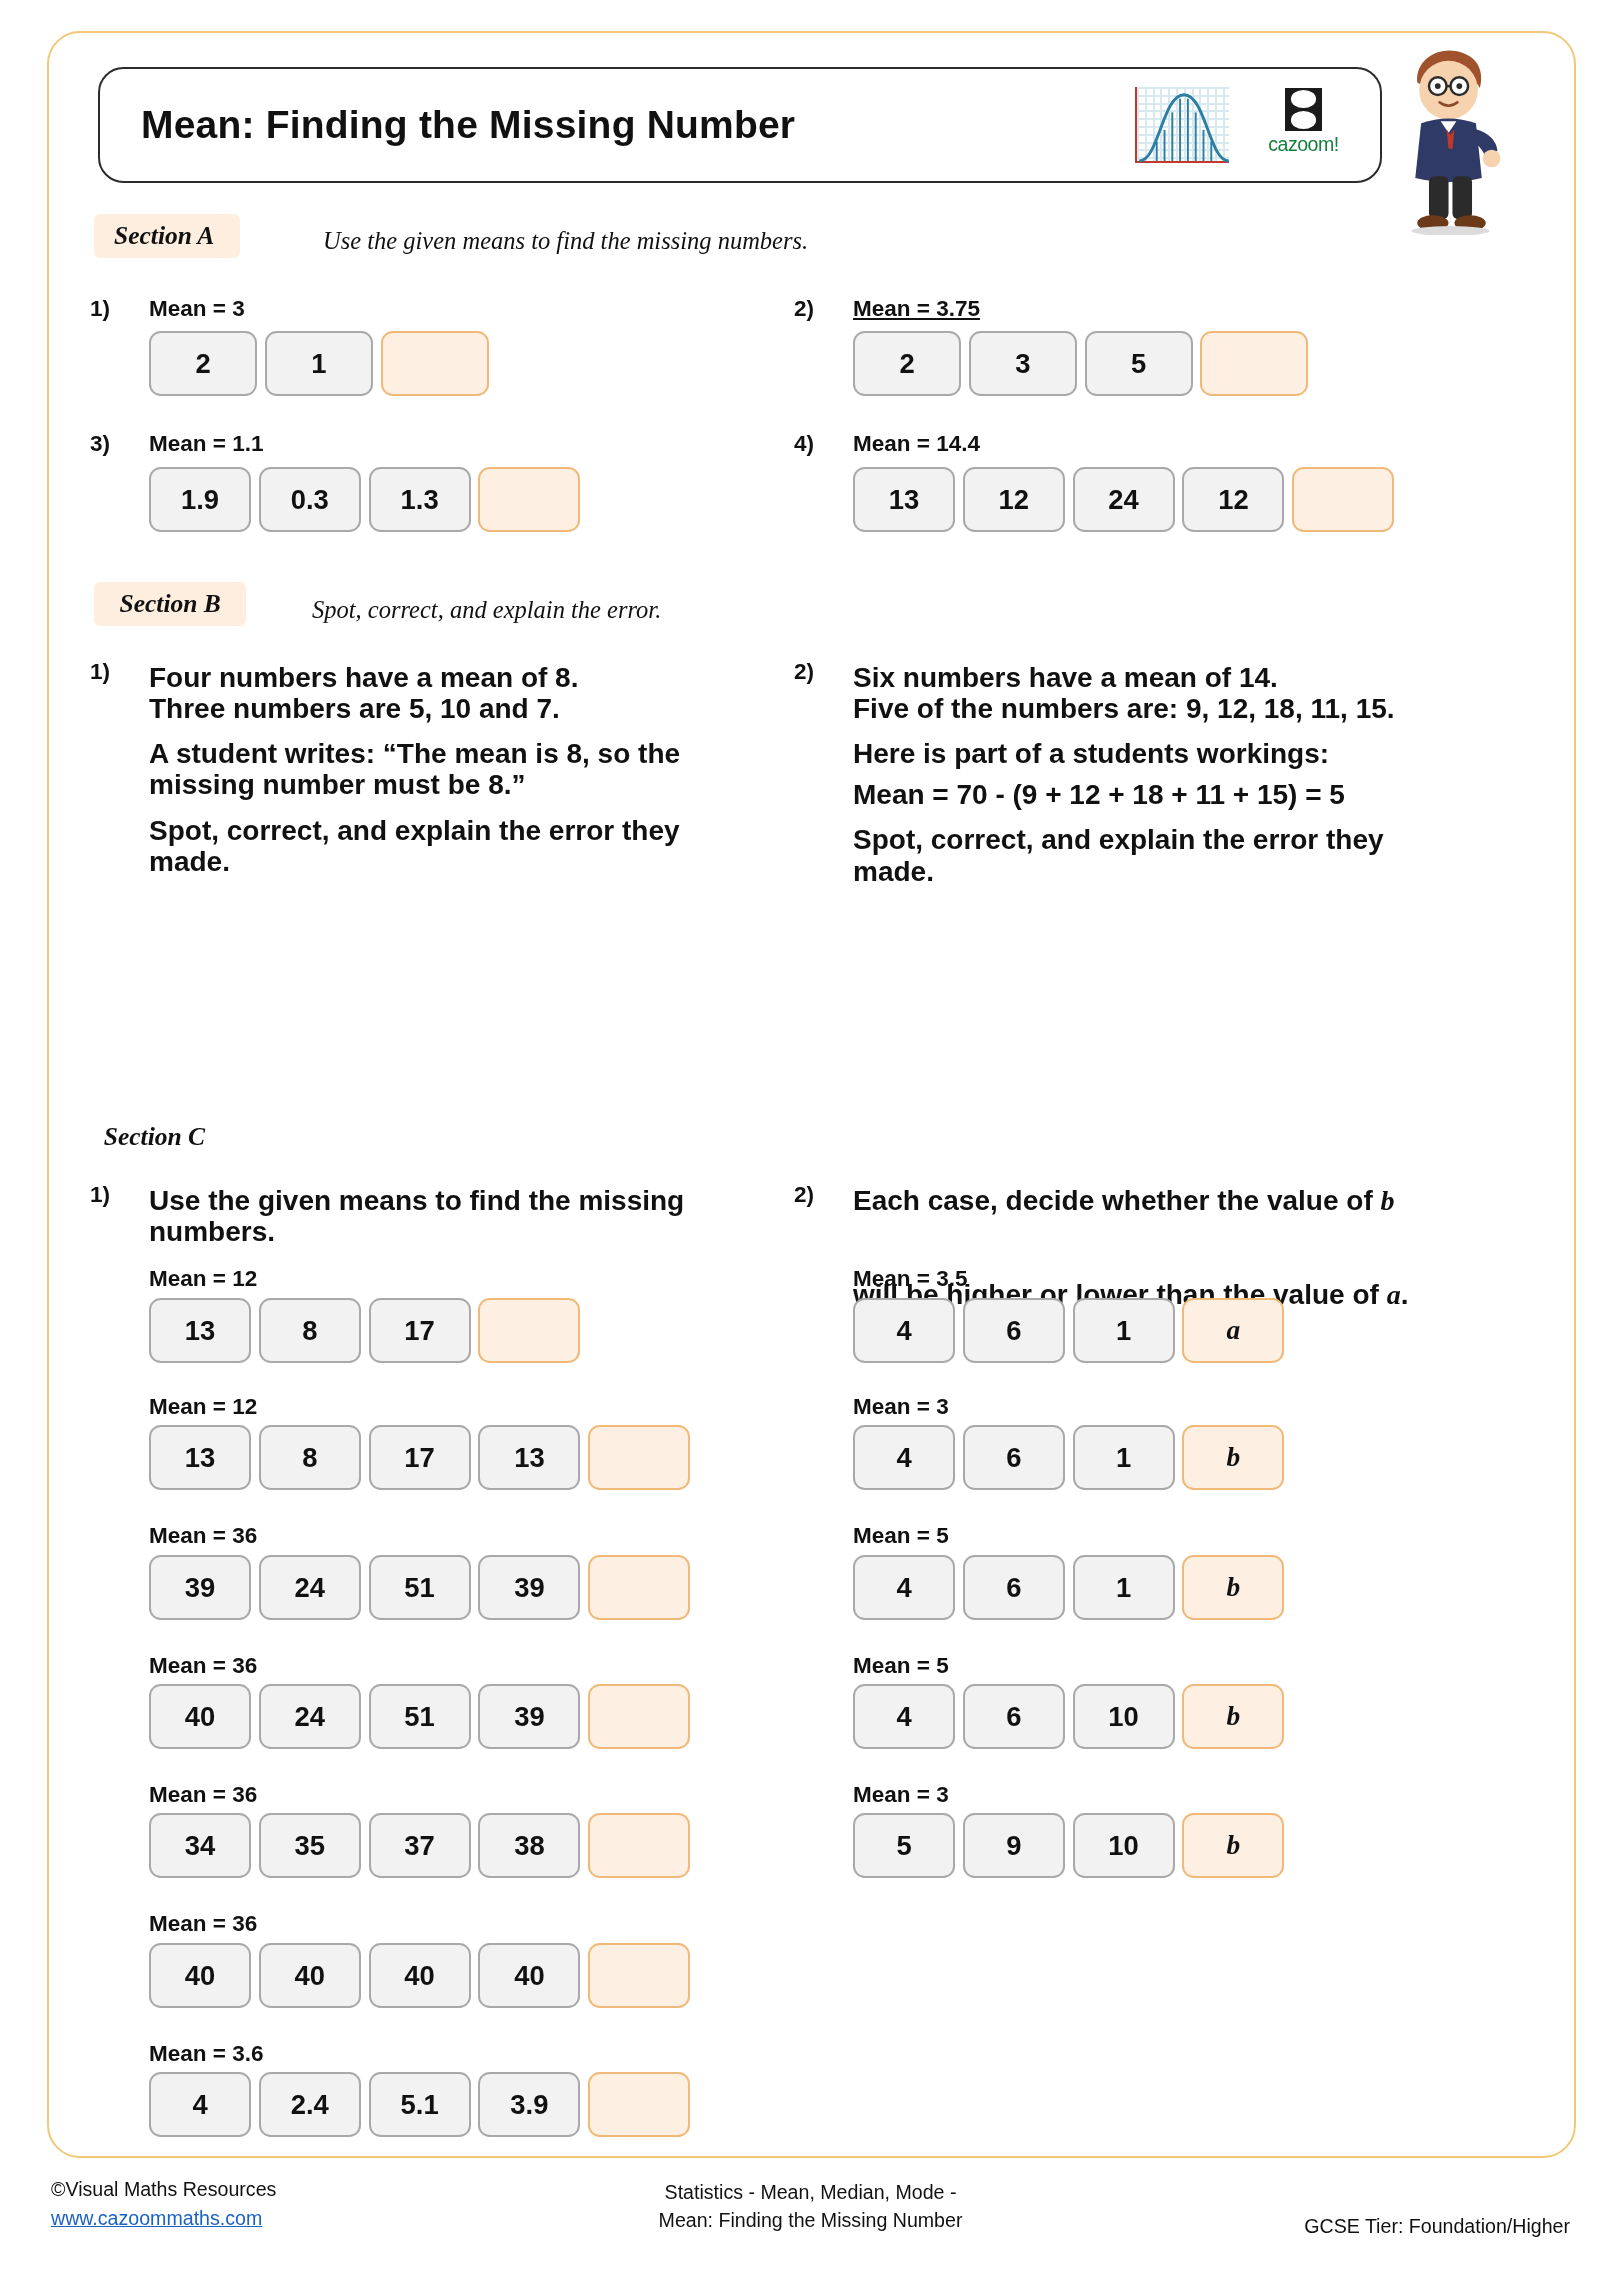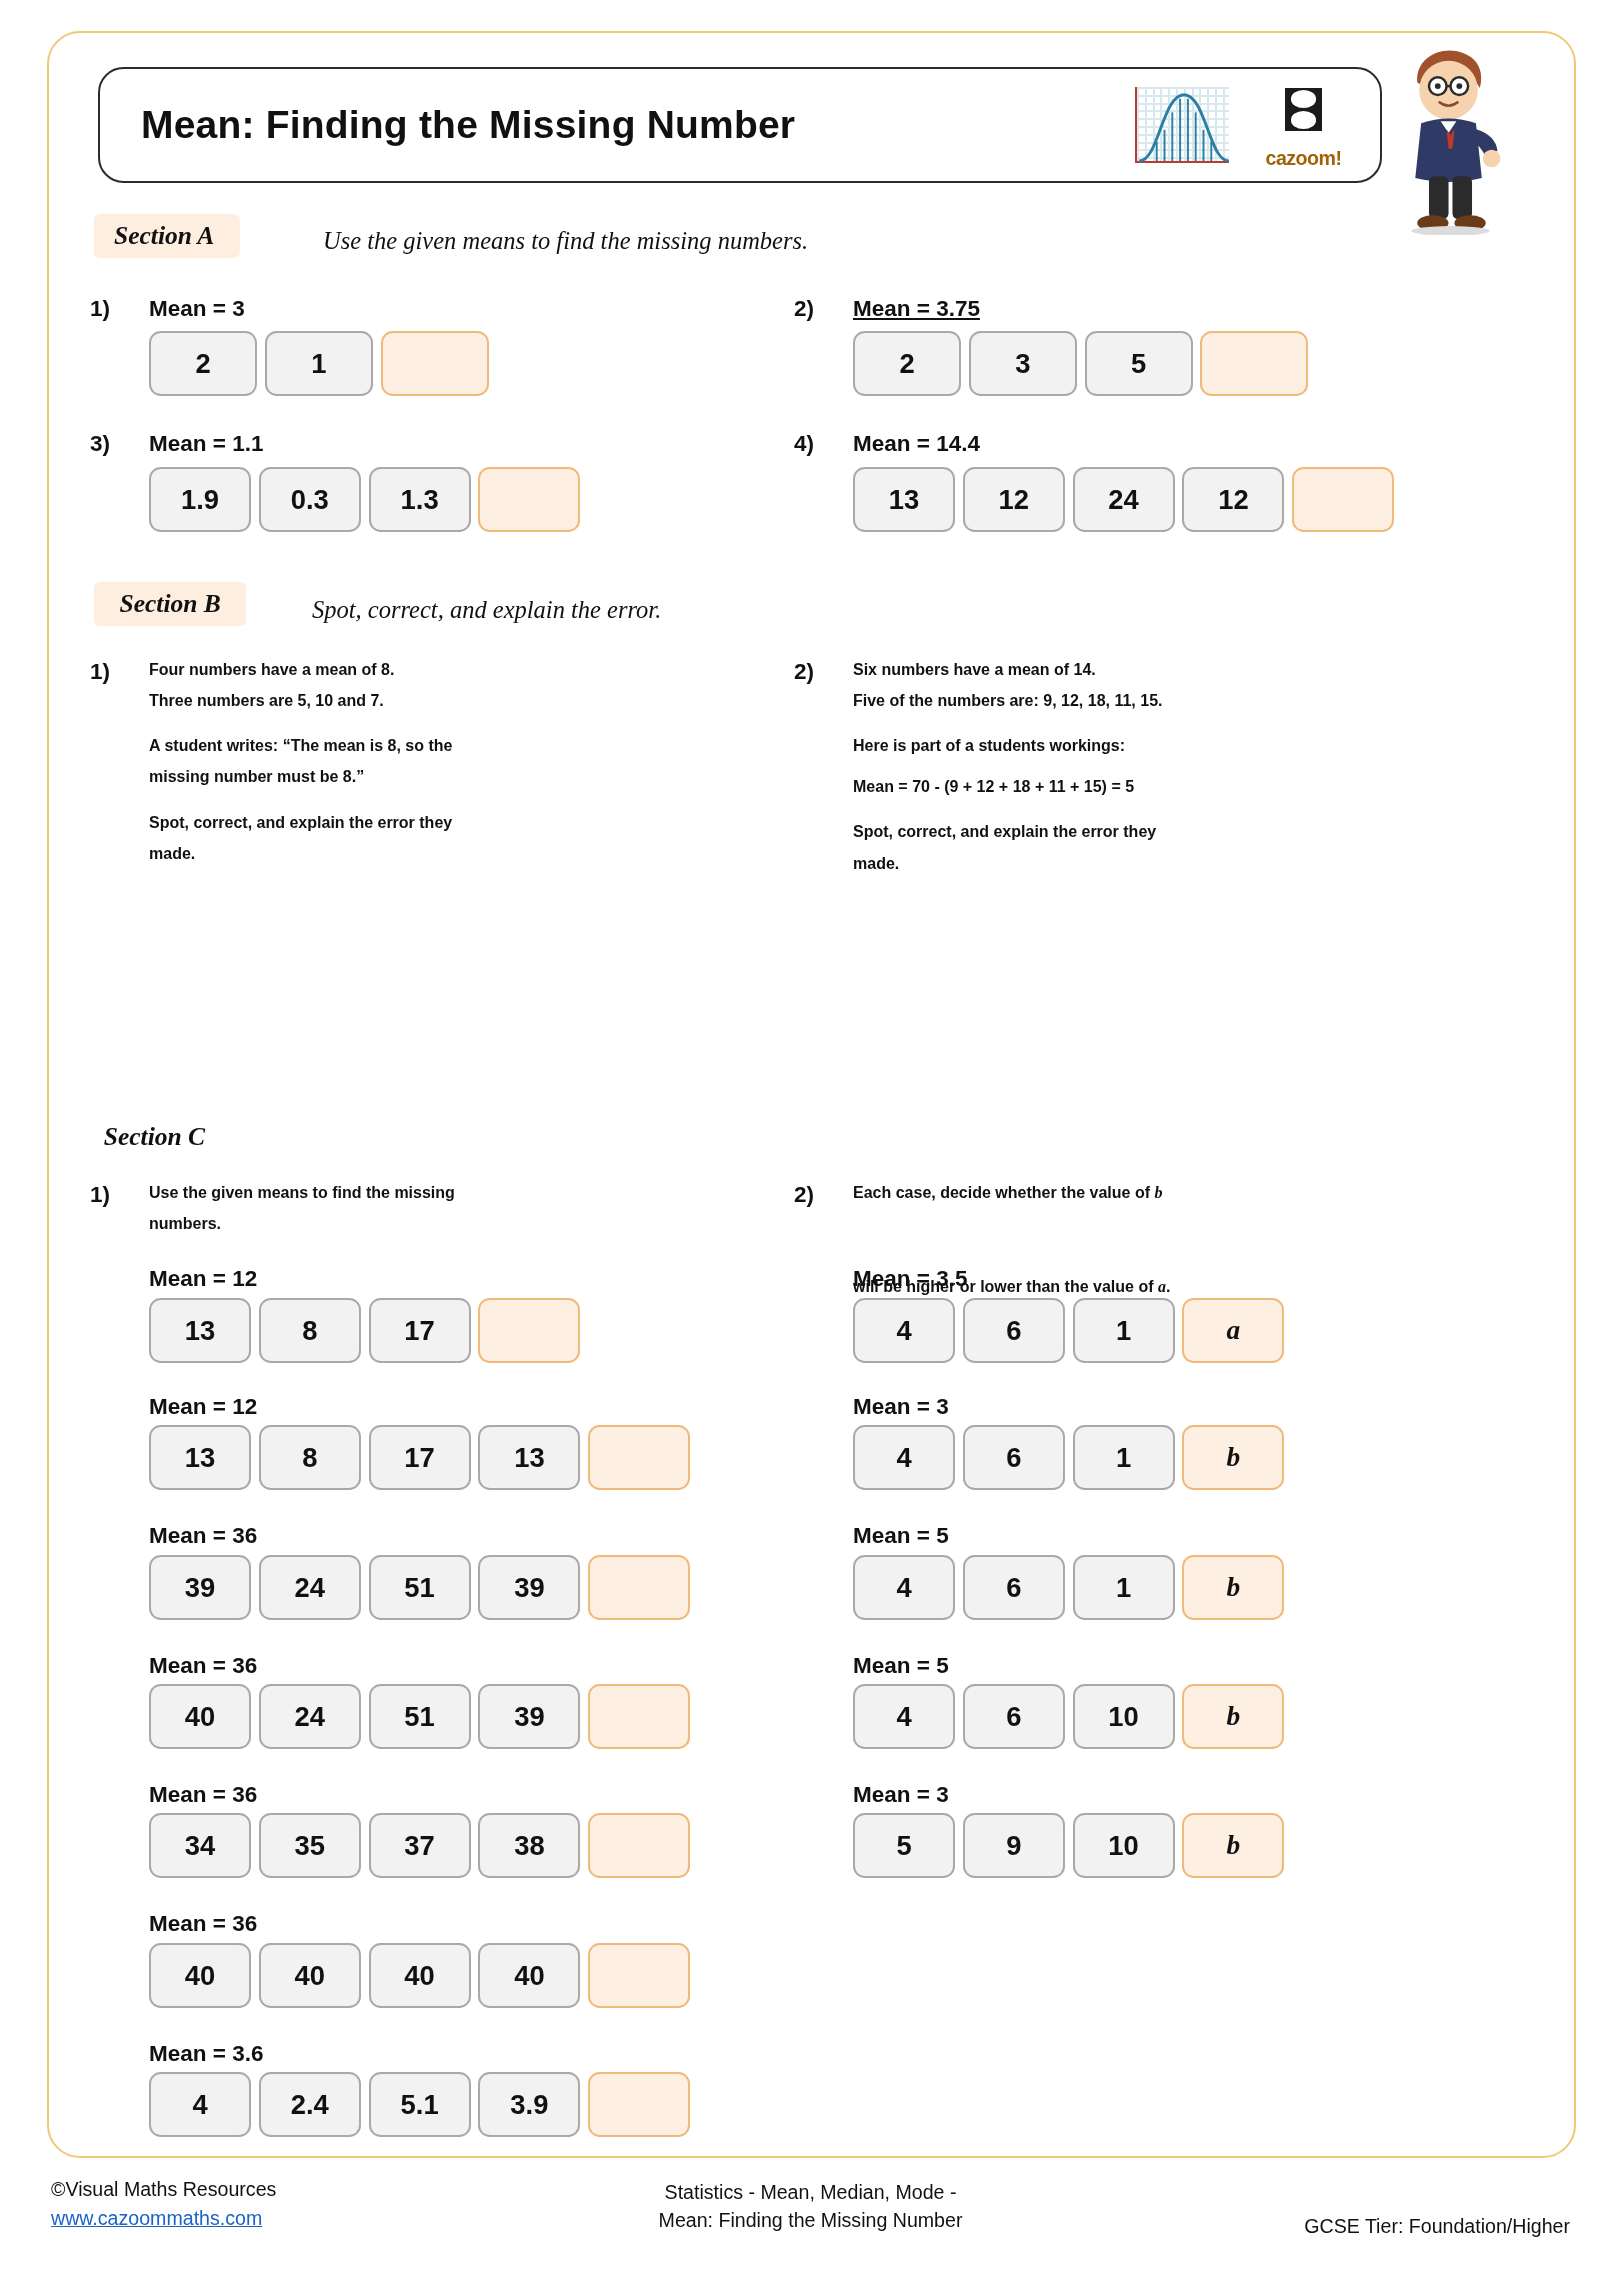--- a/index.html
+++ b/index.html
@@ -68,22 +68,22 @@
     margin: 0 auto;
     position: relative;
   }
   .cazoom-glyph:before, .cazoom-glyph:after {
     content: ""; position: absolute; background: #ffffff;
     border-radius: 50%;
   }
   .cazoom-glyph:before { width: 25.5px; height: 17.6px; left: 5.9px; top: 2px; }
   .cazoom-glyph:after  { width: 25.5px; height: 17.6px; left: 5.9px; bottom: 2px; }
   .cazoom-word {
-    font-size: 19.6px; font-weight: bold; color: #a16207;
-    margin-top: 16px; letter-spacing: -0.5px;
+    font-size: 19.6px; font-weight: normal; color: #15803d;
+    margin-top: 2px; letter-spacing: -0.5px;
   }
   
   .mascot { position: absolute; left: 1382px; top: 39px; width: 137px; height: 196px; }
   
   .section-tag {
     position: absolute;
     background: #fdeee0;
     border-radius: 5.9px;
     padding: 6.9px 25.5px;
     font-family: "Liberation Serif", serif;
@@ -107,21 +107,21 @@
     color: #111;
   }
   .qlabel {
     position: absolute;
     font-size: 22.5px;
     font-weight: bold;
     color: #111;
   }
   .qtext {
     position: absolute;
-    font-size: 16px;
+    font-size: 28px;
     font-weight: bold;
     color: #111;
     line-height: 1.35;
   }
   .boxrow { position: absolute; display: flex; gap: 7.8px; }
   .cell {
     width: 108px; height: 65px;
     border: 2px solid #a9a9a9;
     border-radius: 11.8px;
     background: #f2f2f2;

